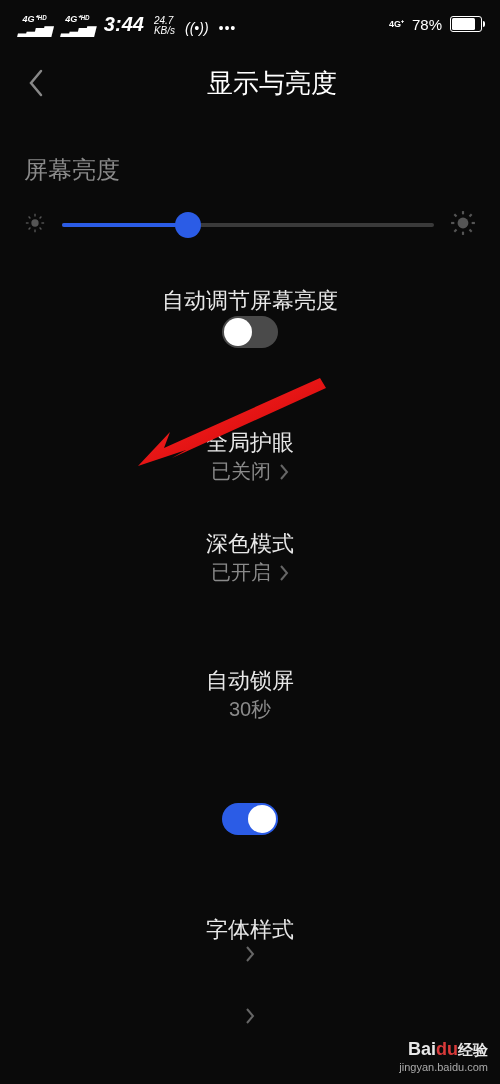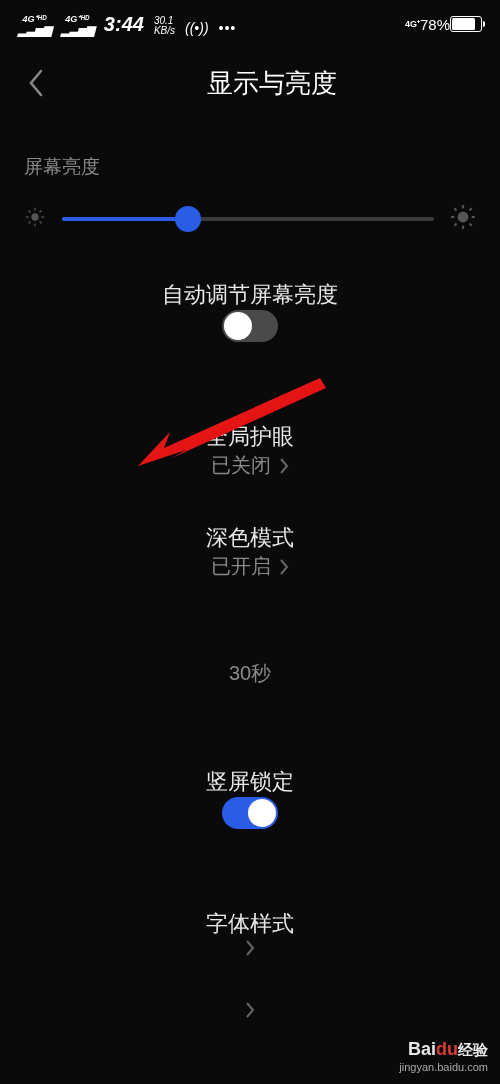--- a/index.html
+++ b/index.html
@@ -1,34 +1,34 @@
 <!DOCTYPE html>
 <html><head>
 <meta charset="utf-8">
 <style>
   * { margin: 0; padding: 0; box-sizing: border-box; }
   html, body { width: 500px; height: 1084px; background: #0a0a0a; color: #e8e8e8; font-family: -apple-system, "Helvetica Neue", Arial, sans-serif; overflow: hidden; position: relative; }
   .status-bar { height: 48px; display: flex; align-items: center; justify-content: space-between; padding: 0 18px; font-size: 15px; color: #fff; }
   .status-left { display: flex; align-items: flex-end; gap: 10px; font-style: italic; }
-  .status-right { display: flex; align-items: center; }
+  .status-right { display: flex; align-items: center; gap: 8px; }
   .sig { font-size: 10px; line-height: 1; display:flex; flex-direction:column; align-items:center; }
   .sig .bars { letter-spacing:-1px; font-size:12px;}
   .sig .lbl { font-size:9px; font-weight:600;}
   .time { font-size: 20px; font-weight: 600; }
   .net { font-size: 10px; line-height:1; text-align:left;}
   .wifi-ic { font-size:14px;}
   .dots { font-size:14px; letter-spacing:1px;}
   .batt-wrap { display:flex; align-items:center; gap:4px;}
   .batt { width: 32px; height: 16px; border: 1.5px solid #fff; border-radius: 3px; position: relative; }
   .batt::after { content:""; position:absolute; right:-4px; top:4px; width:2.5px; height:6px; background:#fff; border-radius:0 2px 2px 0;}
   .batt-fill { position:absolute; left:1px; top:1px; bottom:1px; width:78%; background:#fff; border-radius:1.5px;}
   .header { display:flex; align-items:center; height:70px; position:relative; }
   .back { position:absolute; left:18px; width:36px; height:36px; display:flex; align-items:center; justify-content:center; color:#888;}
   .title { flex:1; text-align:center; font-size:26px; font-weight:500; color:#fff;padding-left:44px;}
-  .section-label { padding: 36px 24px 14px; font-size:19px; color:#8a8a8a; }
+  .section-label { padding: 36px 24px 14px; font-size:24px; color:#8a8a8a; }
   .slider-row { display:flex; align-items:center; padding: 10px 24px 24px; gap:16px;}
   .sun { color:#555; }
   .track { flex:1; height:4px; background:#3a3a3a; border-radius:2px; position:relative;}
   .track-fill { position:absolute; left:0; top:0; bottom:0; width:34%; background:#2b5ce6; border-radius:2px;}
   .thumb { position:absolute; left:34%; top:50%; transform:translate(-50%,-50%); width:26px; height:26px; background:#2b5ce6; border-radius:50%;}
   .row { display:flex; align-items:center; justify-content:space-between; padding: 22px 24px; font-size:22px; color:#e8e8e8;flex-direction:column;}
   .row .val { color:#8a8a8a; font-size:20px; display:flex; align-items:center; gap:8px;}
   .chev { color:#666; }
   .toggle { width:56px; height:32px; border-radius:16px; position:relative;}
   .toggle.off { background:#4a4a4a;}
@@ -50,21 +50,21 @@
     <div class="sig">
       <span class="lbl">4G⁺ᴴᴰ</span>
       <span class="bars">▂▃▅▆</span>
     </div>
     <div class="sig">
       <span class="lbl">4G⁺ᴴᴰ</span>
       <span class="bars">▂▃▅▆</span>
     </div>
     <span class="time">3:44</span>
     <div class="net">
-      <div>30.1</div>
+      <div>24.7</div>
       <div>KB/s</div>
     </div>
     <span class="wifi-ic">((•))</span>
     <span class="dots">•••</span>
   </div>
   <div class="status-right">
     <span class="sig">
       <span class="lbl">4G⁺</span>
     </span>
     <span>78%</span>
@@ -148,27 +148,27 @@
     <span>已开启</span>
     <svg class="chev" width="10" height="18" viewBox="0 0 10 18">
         <path d="M2 2 L8 9 L2 16" stroke="#666" stroke-width="2" fill="none"></path>
       </svg>
   </span>
 </div>
 
 <div class="gap-lg"></div>
 
 <div class="row">
+  <span>自动锁屏</span>
   <span class="val">30秒</span>
 </div>
 
 <div class="gap-lg"></div>
 
 <div class="row">
-  <span>竖屏锁定</span>
   <div class="toggle on">
       <div class="knob"></div>
     </div>
 </div>
 
 <div class="gap-lg"></div>
 
 <div class="row">
   <span>字体样式</span>
   <svg class="chev" width="10" height="18" viewBox="0 0 10 18">

